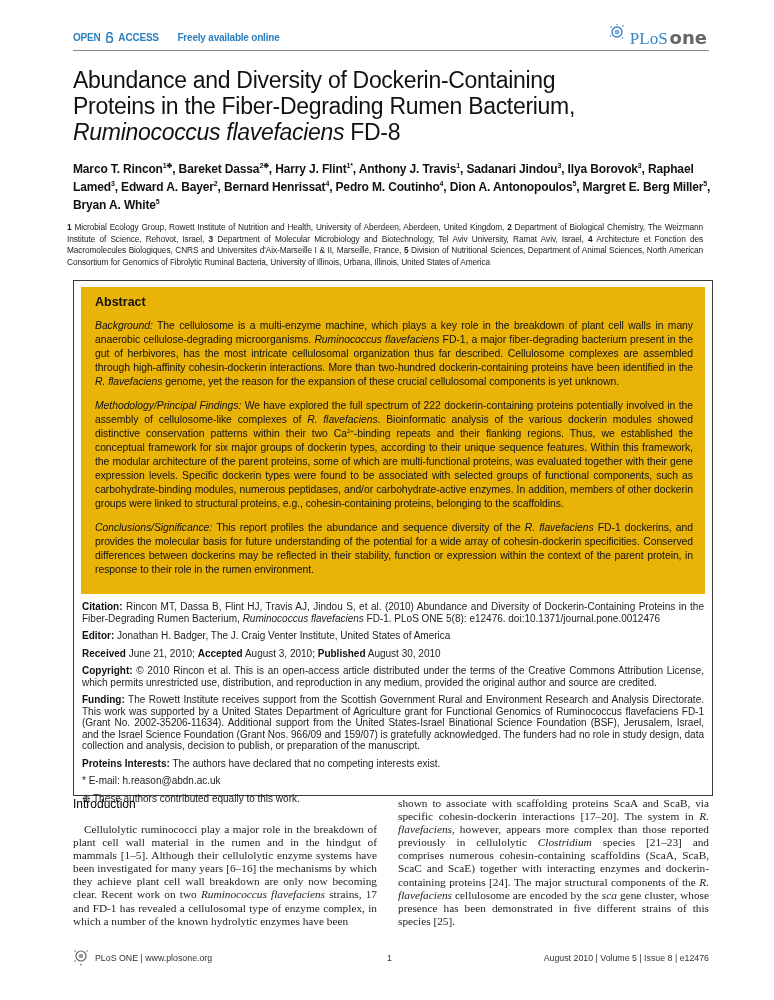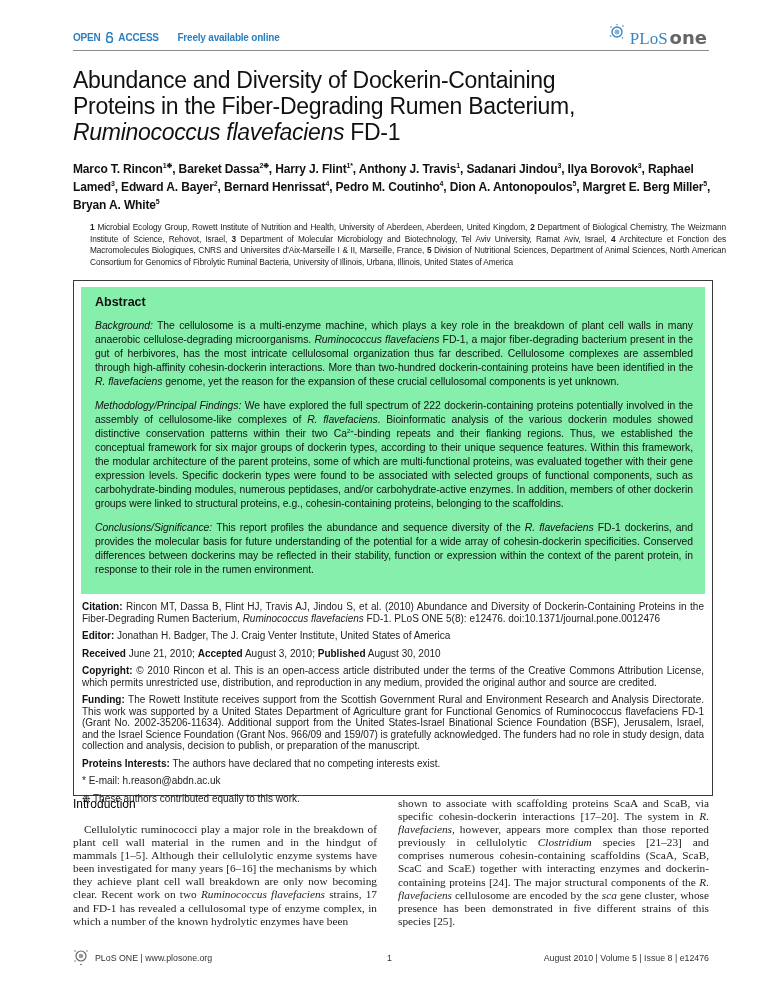--- a/index.html
+++ b/index.html
@@ -14,25 +14,25 @@
   .plos .globe { display: inline-block; width: 16px; height: 16px; vertical-align: 4px; }
   .plos .plos-text { font-family: "Liberation Serif", serif; font-size: 17px; color: #3a86c4; }
   .plos .one-text { font-family: "DejaVu Sans", sans-serif; font-size: 18px; color: #666; font-weight: bold; margin-left: 2px; }
 
   .title { position: absolute; left: 73px; top: 67px; width: 640px; font-family: "Liberation Sans", sans-serif; font-size: 23px; line-height: 26px; font-weight: 500; color: #111; letter-spacing: -0.3px; }
   .title i { font-style: italic; }
 
   .authors { position: absolute; left: 73px; top: 160px; width: 640px; font-size: 12px; line-height: 18px; font-weight: bold; color: #111; letter-spacing: -0.15px; }
   .authors sup { font-size: 7px; vertical-align: 5px; line-height: 0; }
 
-  .affil { position: absolute; left: 90px; top: 222px; width: 636px; font-size: 8.3px; line-height: 11.7px; color: #222; letter-spacing: -0.1px; text-align: justify; }
+  .affil { position: absolute; left: 67px; top: 222px; width: 636px; font-size: 8.3px; line-height: 11.7px; color: #222; letter-spacing: -0.1px; text-align: justify; }
   .affil b { font-weight: bold; }
 
   .outer-box { position: absolute; left: 73px; top: 280px; width: 640px; height: 516px; border: 1.3px solid #3a3a3a; }
-  .abstract { position: absolute; left: 7px; top: 6px; width: 624px; height: 307px; background: #86efac; padding: 8px 12px 0 14px; }
+  .abstract { position: absolute; left: 7px; top: 6px; width: 624px; height: 307px; background: #eab308; padding: 8px 12px 0 14px; }
   .abstract h2 { font-size: 12.5px; font-weight: bold; color: #111; margin-bottom: 10px; }
   .abs-p { font-size: 10.4px; line-height: 14px; color: #111; text-align: justify; margin-bottom: 10px; letter-spacing: -0.05px; }
   .abs-p .lbl { font-weight: normal; font-style: italic; }
   .abs-p i { font-style: italic; }
   .abs-p sup { font-size: 6px; vertical-align: 4px; line-height: 0; }
 
   .meta { position: absolute; left: 8px; top: 320px; width: 622px; font-size: 10px; line-height: 11.5px; color: #222; text-align: justify; }
   .meta p { margin-bottom: 6px; }
   .meta b { font-weight: bold; color: #111; }
   .meta i { font-style: italic; }
@@ -72,21 +72,21 @@
       <circle cx="13.5" cy="14" r="0.8" fill="#3a86c4"></circle>
       <circle cx="8" cy="0.8" r="0.7" fill="#3a86c4"></circle>
     </svg>
     <span class="plos-text">PLoS</span><span class="one-text">one</span>
   </div>
 </div>
 
 <div class="title">
   <div>Abundance and Diversity of Dockerin-Containing</div>
   <div>Proteins in the Fiber-Degrading Rumen Bacterium,</div>
-  <div><i>Ruminococcus flavefaciens</i><span> FD-1</span></div>
+  <div><i>Ruminococcus flavefaciens</i><span> FD-8</span></div>
 </div>
 
 <div class="authors" id="authors"><span><span>Marco T. Rincon</span><sup>1❉</sup><span>, </span></span><span><span>Bareket Dassa</span><sup>2❉</sup><span>, </span></span><span><span>Harry J. Flint</span><sup>1*</sup><span>, </span></span><span><span>Anthony J. Travis</span><sup>1</sup><span>, </span></span><span><span>Sadanari Jindou</span><sup>3</sup><span>, </span></span><span><span>Ilya Borovok</span><sup>3</sup><span>, </span></span><span><span>Raphael Lamed</span><sup>3</sup><span>, </span></span><span><span>Edward A. Bayer</span><sup>2</sup><span>, </span></span><span><span>Bernard Henrissat</span><sup>4</sup><span>, </span></span><span><span>Pedro M. Coutinho</span><sup>4</sup><span>, </span></span><span><span>Dion A. Antonopoulos</span><sup>5</sup><span>, </span></span><span><span>Margret E. Berg Miller</span><sup>5</sup><span>, </span></span><span><span>Bryan A. White</span><sup>5</sup><span></span></span></div>
 
 <div class="affil" id="affil"><b>1</b><span> Microbial Ecology Group, Rowett Institute of Nutrition and Health, University of Aberdeen, Aberdeen, United Kingdom, </span><b>2</b><span> Department of Biological Chemistry, The Weizmann Institute of Science, Rehovot, Israel, </span><b>3</b><span> Department of Molecular Microbiology and Biotechnology, Tel Aviv University, Ramat Aviv, Israel, </span><b>4</b><span> Architecture et Fonction des Macromolecules Biologiques, CNRS and Universites d'Aix-Marseille I &amp; II, Marseille, France, </span><b>5</b><span> Division of Nutritional Sciences, Department of Animal Sciences, North American Consortium for Genomics of Fibrolytic Ruminal Bacteria, University of Illinois, Urbana, Illinois, United States of America</span></div>
 
 <div class="outer-box">
   <div class="abstract">
     <h2>Abstract</h2>
     <p class="abs-p"><span class="lbl">Background:</span><span> The cellulosome is a multi-enzyme machine, which plays a key role in the breakdown of plant cell walls in many anaerobic cellulose-degrading microorganisms. </span><i>Ruminococcus flavefaciens</i><span> FD-1, a major fiber-degrading bacterium present in the gut of herbivores, has the most intricate cellulosomal organization thus far described. Cellulosome complexes are assembled through high-affinity cohesin-dockerin interactions. More than two-hundred dockerin-containing proteins have been identified in the </span><i>R. flavefaciens</i><span> genome, yet the reason for the expansion of these crucial cellulosomal components is yet unknown.</span></p>

